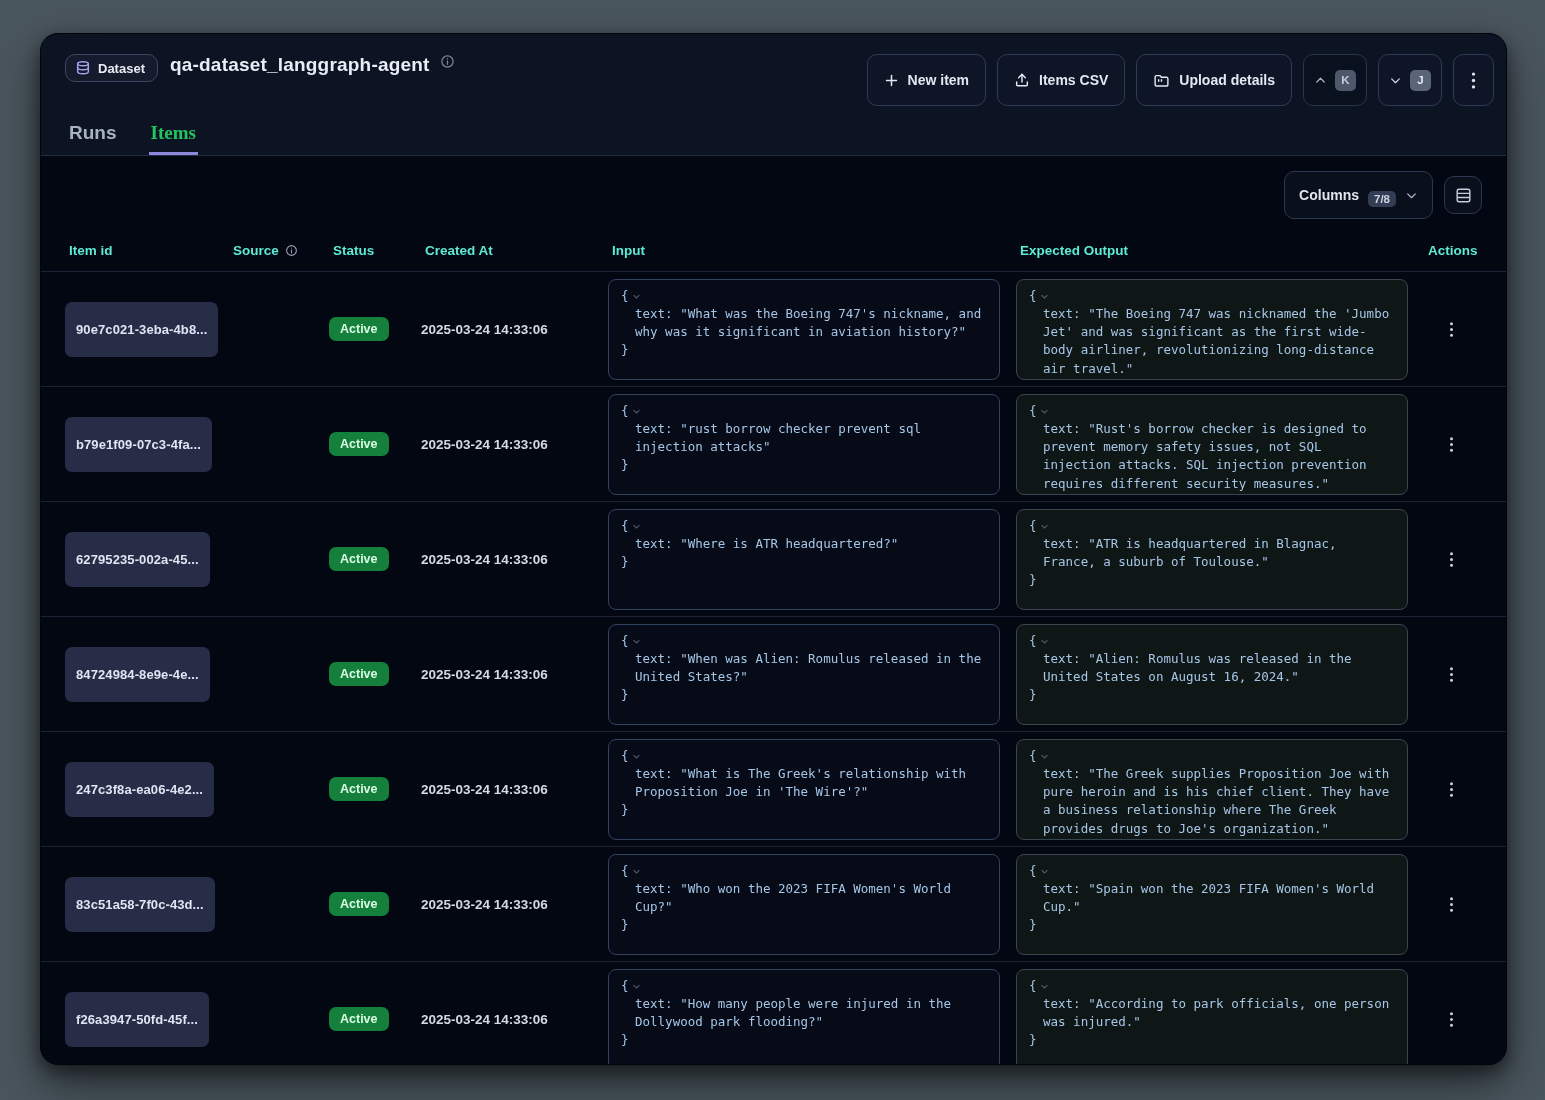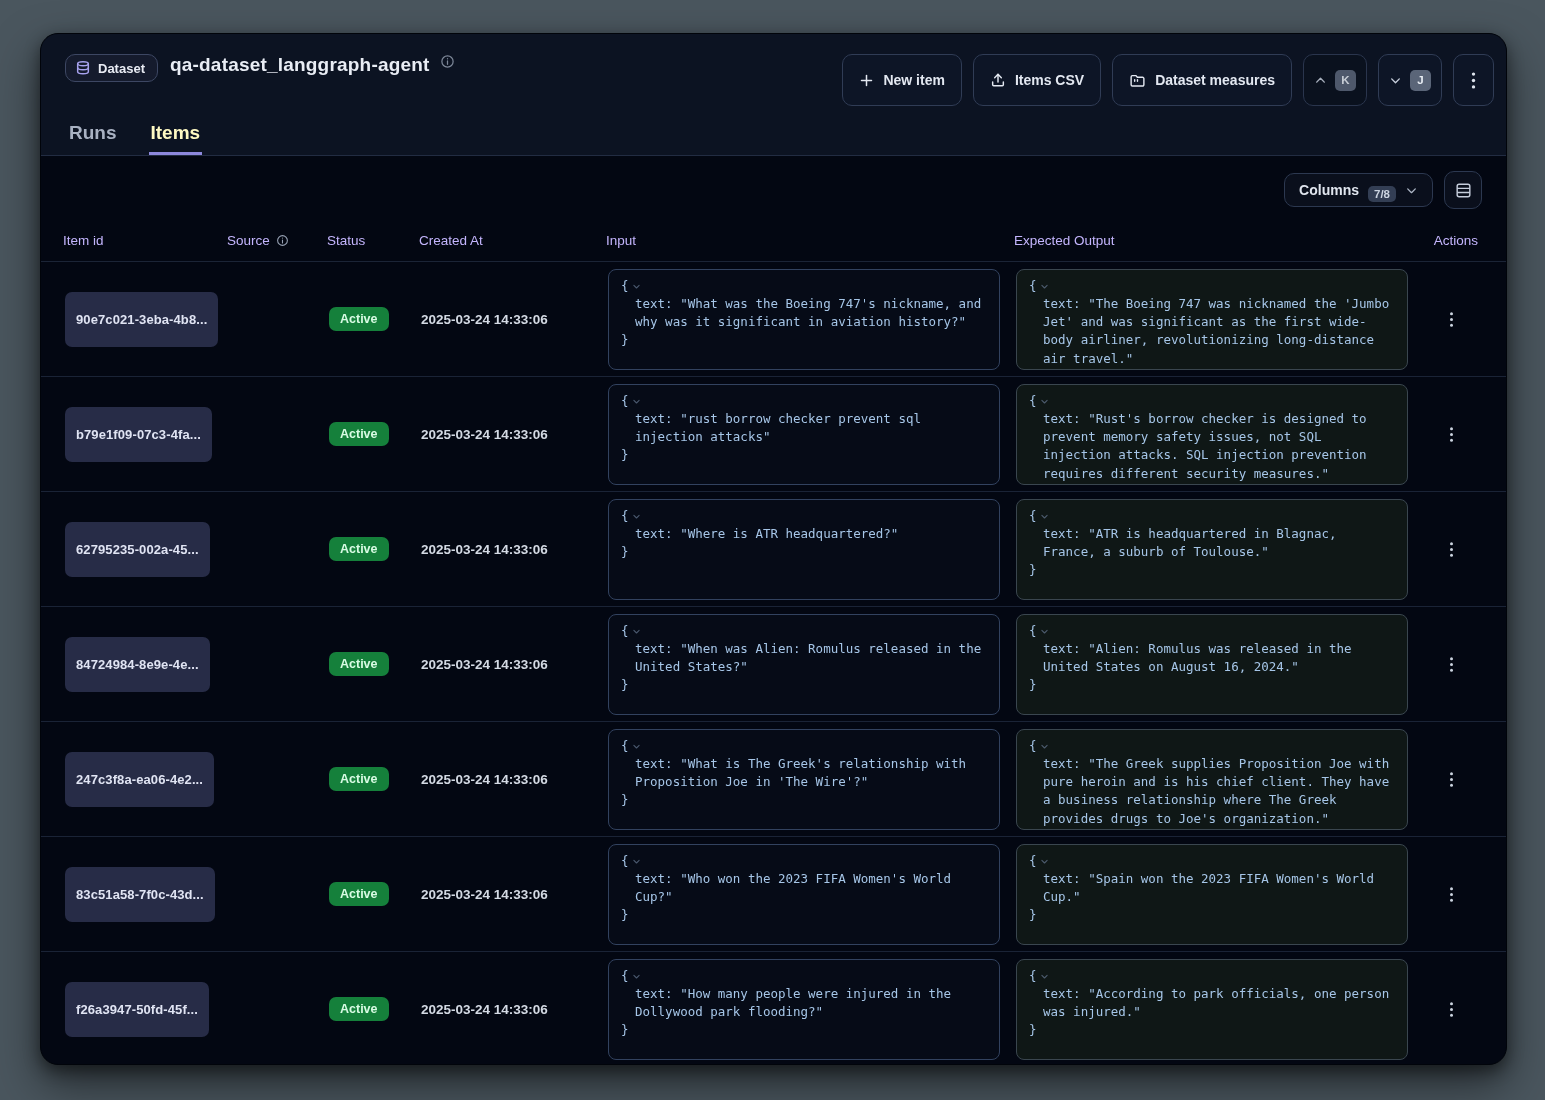--- a/index.html
+++ b/index.html
@@ -41,37 +41,37 @@
   .btn.icon-only { padding:0 12px; }
   .btn.nav { padding:0 10px; gap:8px; }
   .btn.nav.dim { background:#0a111e; opacity:.85; }
   .kbd {
     display:grid; place-items:center; width:21px; height:21px;
     background:#5a6578; border-radius:5px;
     color:#e8edf4; font-size:11.5px; font-weight:700;
   }
   .tabs-row { display:flex; gap:30px; padding:16px 26px 0 26px; }
   .tab { font-size:19px; font-weight:600; color:#a8b1c2; padding:0 2px 11px 2px; cursor:pointer; }
-  .tab.active { color:#fef9c3; box-shadow:inset 0 -3px 0 #8d88dc; }
+  .tab.active { color:#22c55e; box-shadow:inset 0 -3px 0 #8d88dc;font-family:Liberation Serif, serif; }
   
   .toolbar { display:flex; justify-content:flex-end; align-items:center; gap:11px; padding:15px 24px 11px 24px; }
   .columns-btn {
     display:inline-flex; align-items:center; gap:9px;
-    height:34px; padding:0 14px;
+    height:48px; padding:0 14px;
     background:#0a0f1c; border:1px solid #2c3850; border-radius:10px;
     color:#e0e5ee; font-size:14px; font-weight:600; cursor:pointer;
   }
   .count-badge { background:#333e54; color:#ccd4e1; font-size:11.5px; font-weight:700; padding:2px 6px; border-radius:5px;margin-top:8px; }
   .tool-icon-btn {
     display:grid; place-items:center; width:38px; height:38px;
     background:#0a0f1c; border:1px solid #2c3850; border-radius:10px; cursor:pointer;
   }
   
   .tgrid { display:grid; grid-template-columns:164px 100px 92px 187px 408px 408px 1fr; align-items:center; }
-  .thead { padding:0 22px; height:42px; color:#c4b5fd; font-size:13.5px; font-weight:400; border-bottom:1px solid #1b2436; }
+  .thead { padding:0 28px; height:42px; color:#5eead4; font-size:13.5px; font-weight:700; border-bottom:1px solid #1b2436; }
   .thead .hcell { display:flex; align-items:center; gap:6px; }
   .thead .hcell.right { justify-content:flex-end; padding-right:6px;text-align:center; }
   .trow { padding:0 24px; height:115px; border-bottom:1px solid #1a2336; }
   .id-badge {
     display:inline-block; background:#272c47; color:#e0e4f3;
     font-size:13px; font-weight:700; letter-spacing:.1px;
     padding:20px 11px; border-radius:7px; white-space:nowrap; cursor:pointer;
   }
   .status-badge {
     display:inline-block; background:#15803b; color:#d9fbe4;
@@ -143,21 +143,21 @@
       </button>
 
       <button class="btn">
         <span>
           <svg width="17" height="17" viewBox="0 0 24 24" fill="none" stroke="#e3e8f1" stroke-width="2" stroke-linecap="round" stroke-linejoin="round">
             <path d="M3 7.5V18a1.8 1.8 0 0 0 1.8 1.8h14.4A1.8 1.8 0 0 0 21 18V9.3a1.8 1.8 0 0 0-1.8-1.8h-7.4l-1.9-2.4H4.8A1.8 1.8 0 0 0 3 6.9z"></path>
             <line x1="8" y1="11" x2="8" y2="13"></line>
               <line x1="12" y1="11" x2="12" y2="13"></line>
           </svg>
         </span>
-        <span>Dataset measures</span>
+        <span>Upload details</span>
       </button>
 
       <button class="btn nav dim">
         <span>
           <svg width="13" height="13" viewBox="0 0 24 24" fill="none" stroke="#c4ccd9" stroke-width="2.6" stroke-linecap="round" stroke-linejoin="round">
             <polyline points="5,15 12,8 19,15"></polyline>
           </svg>
         </span>
         <span class="kbd">K</span>
       </button>

